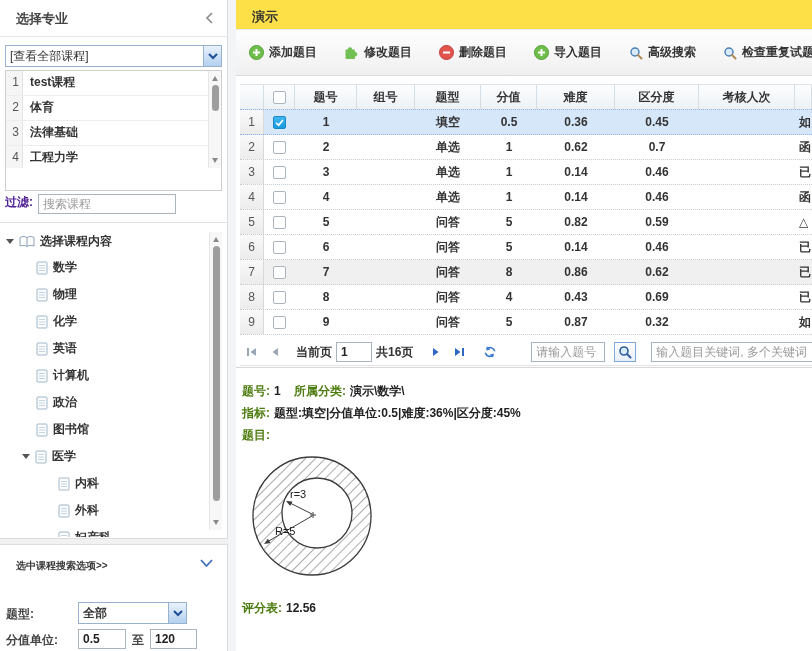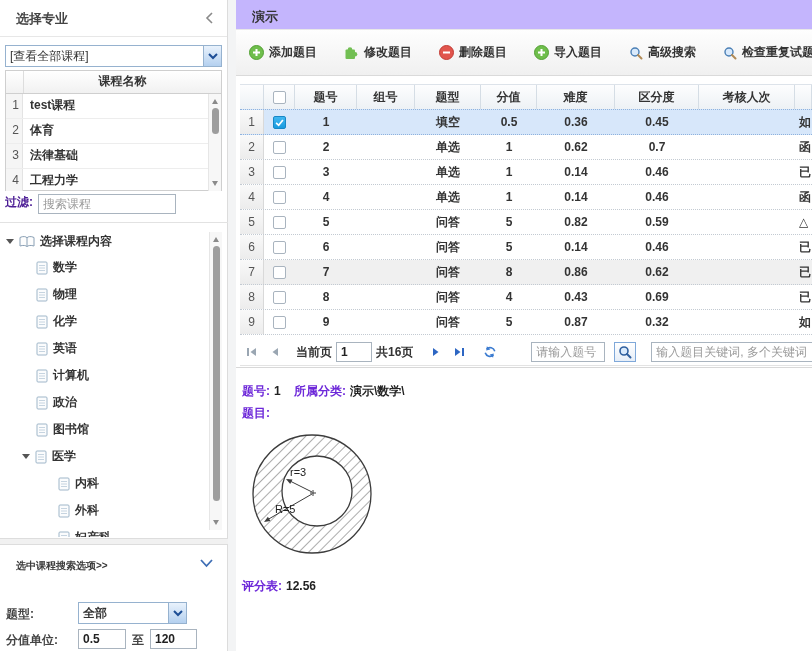--- a/index.html
+++ b/index.html
@@ -60,21 +60,21 @@
   .opt-select{position:absolute;left:78px;top:602px;width:109px;height:22px;border:1px solid #96b2cf;box-sizing:border-box;display:flex;background:#fff;cursor:pointer;gap:17px;}
   .opt-select .txt{flex:1;line-height:20px;padding-left:4px;font-weight:bold;}
   .in-min{position:absolute;left:78px;top:629px;width:48px;height:20px;}
   .to-lbl{position:absolute;left:132px;top:632px;font-weight:bold;color:#444;}
   .in-max{position:absolute;left:150px;top:629px;width:47px;height:20px;}
 
   
   .splitter{position:absolute;left:228px;top:0;width:8px;height:651px;background:#f3f4f5;cursor:col-resize;}
 
   
-  .main-title{position:absolute;left:236px;top:0;width:576px;height:30px;border-bottom:1px solid #e8e8e8;box-sizing:border-box;background:#c4b5fd;}
+  .main-title{position:absolute;left:236px;top:0;width:576px;height:30px;border-bottom:1px solid #e8e8e8;box-sizing:border-box;background:#fde047;}
   .main-title span{position:absolute;left:16px;top:8px;font-size:13px;font-weight:bold;}
   .toolbar{position:absolute;left:236px;top:30px;width:576px;height:46px;box-sizing:border-box;border-bottom:1px solid #dadada;background:linear-gradient(#fefefe,#f0f0f0);display:flex;align-items:center;gap:27px;padding-left:13px;}
   .tb-btn{display:flex;align-items:center;gap:5px;font-weight:bold;color:#333;cursor:pointer;white-space:nowrap;}
 
   .qtable{position:absolute;left:240px;top:84px;width:572px;}
   .qt-header{display:flex;height:26px;align-items:stretch;background:linear-gradient(#fdfdfe,#edf1f5);border-top:1px solid #dde3ea;border-bottom:1px solid #c9d3de;box-sizing:border-box;font-weight:bold;}
   .qt-header>div{border-right:1px solid #d5dde5;display:flex;align-items:center;justify-content:center;box-sizing:border-box;}
   .qt-row{display:flex;height:25px;align-items:stretch;border-bottom:1px dotted #c3cad2;box-sizing:border-box;background:#fff;}
   .qt-row.selected{background:#d7e7fa;border-top:1px dotted #8fb2dd;border-bottom:1px dotted #8fb2dd;height:26px;margin-top:-1px;}
   .qt-row.hover{background:#f0f0f0;}
@@ -88,21 +88,21 @@
   .pagebar{position:absolute;left:240px;top:339px;width:572px;height:27px;display:flex;align-items:center;border-bottom:1px solid #e3e3e3;box-sizing:border-box;overflow:hidden;padding-left:4px;gap:7px;}
   .pg-ic{width:16px;height:14px;display:flex;align-items:center;justify-content:center;cursor:pointer;flex:none;}
   .pagebar .lbl{font-weight:bold;white-space:nowrap;}
   .pg-input{width:36px;height:20px;flex:none;}
   .qnum-input{width:74px;height:20px;margin-left:26px;flex:none;}
   .mag-btn{width:22px;height:20px;border:1px solid #7fa8d9;background:linear-gradient(#ffffff,#e6eef8);display:flex;align-items:center;justify-content:center;cursor:pointer;margin-left:2px;flex:none;box-sizing:border-box;}
   .kw-input{width:178px;height:20px;margin-left:8px;flex:none;}
 
   .detail{position:absolute;left:236px;top:367px;width:576px;height:284px;border-top:1px solid #d8d8d8;box-sizing:border-box;background:#fff;padding:12px 0 0 6px;}
   .d-line{line-height:22px;white-space:nowrap;}
-  .plabel{color:#6d28d9;font-weight:bold;margin-right:4px;}
+  .plabel{color:#4d7c0f;font-weight:bold;margin-right:4px;}
   .dval{color:#222;font-weight:bold;margin-right:10px;}
   .diagram{margin:2px 0 0 4px;}
   .score-line{margin-top:6px;}
 </style>
 </head>
 <body>
 
 <aside class="left-panel">
   <div class="lp-header">
     <span class="lp-title">选择专业</span>
@@ -116,24 +116,20 @@
   <div class="course-select">
     <span class="txt">[查看全部课程]</span>
     <span class="dd-btn">
       <svg width="10" height="8" viewBox="0 0 10 8">
           <polyline points="1,2 5,6 9,2" fill="none" stroke="#1d4e96" stroke-width="2"></polyline>
         </svg>
     </span>
   </div>
 
   <div class="course-table">
-    <div class="ct-header">
-      <div class="numh"></div>
-      <div class="nameh">课程名称</div>
-    </div>
     <div class="ct-body">
       <div class="ct-row">
         <span class="num">1</span>
         <span class="name">test课程</span>
       </div>
       <div class="ct-row">
         <span class="num">2</span>
         <span class="name">体育</span>
       </div>
       <div class="ct-row">
@@ -528,20 +524,23 @@
         <line x1="9" y1="9" x2="12.5" y2="12.5" stroke="#2f5f9e" stroke-width="2" stroke-linecap="round"></line>
       </svg>
   </span>
   <input class="kw-input" placeholder="输入题目关键词, 多个关键词" style="">
 </div>
 
 <div class="detail">
   <div class="d-line">
     <span class="plabel">题号:</span><span class="dval">1</span>
     <span class="plabel">所属分类:</span><span class="dval">演示\数学\</span>
+  </div>
+  <div class="d-line">
+    <span class="plabel">指标:</span><span class="dval">题型:填空|分值单位:0.5|难度:36%|区分度:45%</span>
   </div>
   <div class="d-line">
     <span class="plabel">题目:</span>
   </div>
 
   <svg class="diagram" width="140" height="140" viewBox="0 0 140 140">
     <defs>
       <pattern id="hatch" patternUnits="userSpaceOnUse" width="7" height="7" patternTransform="rotate(45)">
         <line x1="0" y1="0" x2="0" y2="7" stroke="#5a5a5a" stroke-width="1"></line>
       </pattern>

